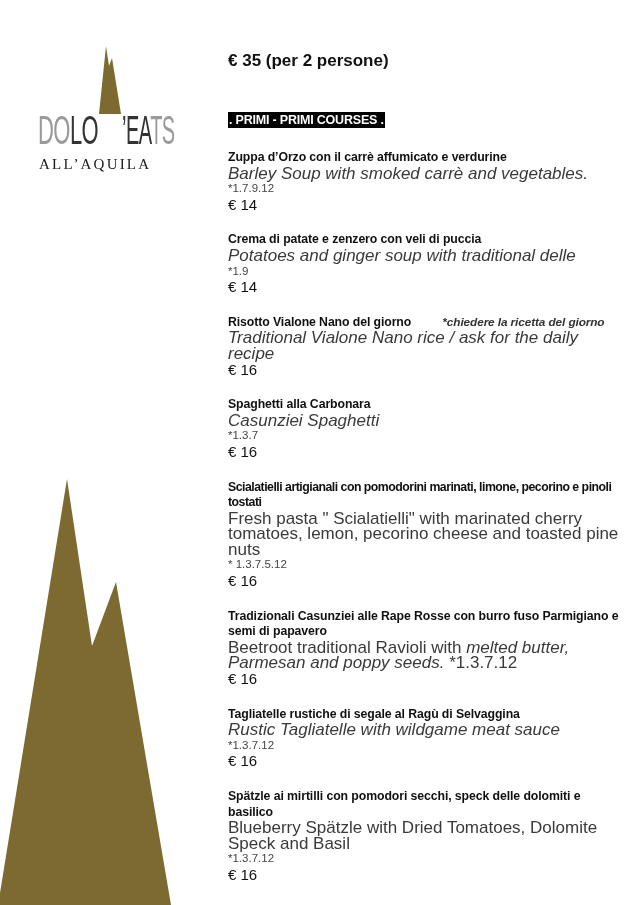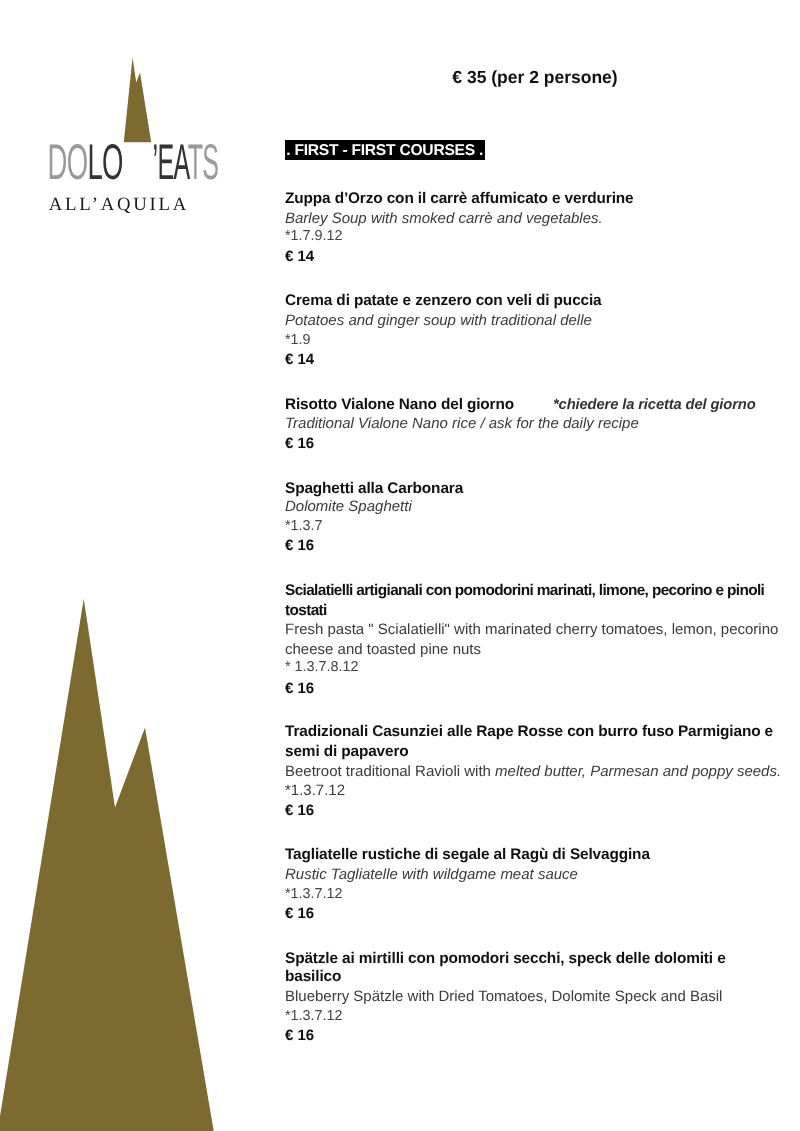--- a/index.html
+++ b/index.html
@@ -13,52 +13,52 @@
   .logo .w1 .d { color: #9a9a9a; }
   .logo .w1 .o1 { color: #9a9a9a; }
   .logo .w1 .l { color: #333; }
   .logo .w1 .o2 { color: #333; }
   .logo .w2 { position: absolute; top: 68px; left: 84px; font-family: "Liberation Sans", sans-serif; font-size: 40px; line-height: 40px; letter-spacing: -1px; transform: scaleX(0.5); transform-origin: left top; color: #333; }
   .logo .w2 .ts { color: #9a9a9a; }
   .logo .sub { position: absolute; top: 114px; left: 1px; font-family: Liberation Serif, serif; font-size: 15px; letter-spacing: 2.2px; color: #1a1a1a; white-space: nowrap; }
   .logo-peak { position: absolute; }
 
   .content { position: absolute; left: 228px; top: 52px; width: 400px; }
-  .set-price { font-weight: bold; font-size: 14px; line-height: 18px; text-align: center; }
+  .set-price { font-weight: bold; font-size: 17px; line-height: 18px; }
   .section-bar { display: inline-block; margin-top: 42px; background: #000; color: #fff; font-weight: bold; font-size: 12.5px; line-height: 16px; padding: 0 1px; letter-spacing: -0.2px; }
 
   .dishes { margin-top: 22px; }
   .dish { margin-bottom: 20px; }
   .dish .name { font-weight: bold; font-size: 12.3px; line-height: 15.6px; letter-spacing: -0.1px; }
   .dish .name .note { font-weight: bold; font-style: italic; color: #333; font-size: 11.8px; padding-left: 28px; }
-  .dish .desc { font-size: 12px; line-height: 15.6px; color: #3a3a3a; }
+  .dish .desc { font-size: 17px; line-height: 15.6px; color: #3a3a3a; }
   .dish .desc.it { font-style: italic; }
   .dish .desc em { font-style: italic; margin-top: 16px; }
   .dish .allergens { font-size: 11.5px; line-height: 15.6px; color: #444; }
-  .dish .price { font-weight: bold; font-size: 12px; line-height: 15.6px; }
+  .dish .price { font-weight: normal; font-size: 15px; line-height: 15.6px; }
 </style>
 </head>
 <body>
 
 <svg class="mountain" viewBox="0 0 640 905" xmlns="http://www.w3.org/2000/svg">
   <polygon points="67,479 92,646 116,582 171,905 0,905 0,893" fill="#7d6a31"></polygon>
 </svg>
 
 <div class="logo">
   <svg class="logo-peak" style="left:57px;top:2px;" width="28" height="70" viewBox="0 0 28 70" xmlns="http://www.w3.org/2000/svg">
     <polygon points="4,70 11,2 14,22 17,14 26,70" fill="#7d6a31"></polygon>
   </svg>
   <div class="w1"><span class="d">D</span><span class="o1">O</span><span class="l">L</span><span class="o2">O</span></div>
   <div class="w2"><span>’</span><span>E</span><span>A</span><span class="ts">T</span><span class="ts">S</span></div>
   <div class="sub">ALL’AQUILA</div>
 </div>
 
 <div class="content">
   <div class="set-price">€ 35 (per 2 persone)</div>
-  <div class="section-bar">. FIRST - FIRST COURSES .</div>
+  <div class="section-bar">. PRIMI - PRIMI COURSES .</div>
 
   <div class="dishes">
     <div class="dish">
       <div class="name">Zuppa d’Orzo con il carrè affumicato e verdurine</div>
       <div class="desc it">Barley Soup with smoked carrè and vegetables.</div>
       <div class="allergens">*1.7.9.12</div>
       <div class="price">€ 14</div>
     </div>
 
     <div class="dish">
@@ -69,29 +69,29 @@
     </div>
 
     <div class="dish">
       <div class="name"><span>Risotto Vialone Nano del giorno</span><span class="note"> *chiedere la ricetta del giorno</span></div>
       <div class="desc it">Traditional Vialone Nano rice / ask for the daily recipe</div>
       <div class="price">€ 16</div>
     </div>
 
     <div class="dish">
       <div class="name">Spaghetti alla Carbonara</div>
-      <div class="desc it">Dolomite  Spaghetti</div>
+      <div class="desc it">Casunziei  Spaghetti</div>
       <div class="allergens">*1.3.7</div>
       <div class="price">€ 16</div>
     </div>
 
     <div class="dish">
       <div class="name" style="letter-spacing:-0.5px;">Scialatielli artigianali con pomodorini marinati, limone, pecorino e pinoli tostati</div>
       <div class="desc">Fresh pasta " Scialatielli" with marinated cherry tomatoes, lemon, pecorino cheese and toasted pine nuts</div>
-      <div class="allergens">* 1.3.7.8.12</div>
+      <div class="allergens">* 1.3.7.5.12</div>
       <div class="price">€ 16</div>
     </div>
 
     <div class="dish">
       <div class="name">Tradizionali Casunziei alle Rape Rosse con burro fuso Parmigiano e semi di papavero</div>
       <div class="desc"><span>Beetroot traditional Ravioli with </span><em>melted butter, Parmesan and poppy seeds.</em><span> *1.3.7.12</span></div>
       <div class="price">€ 16</div>
     </div>
 
     <div class="dish">

